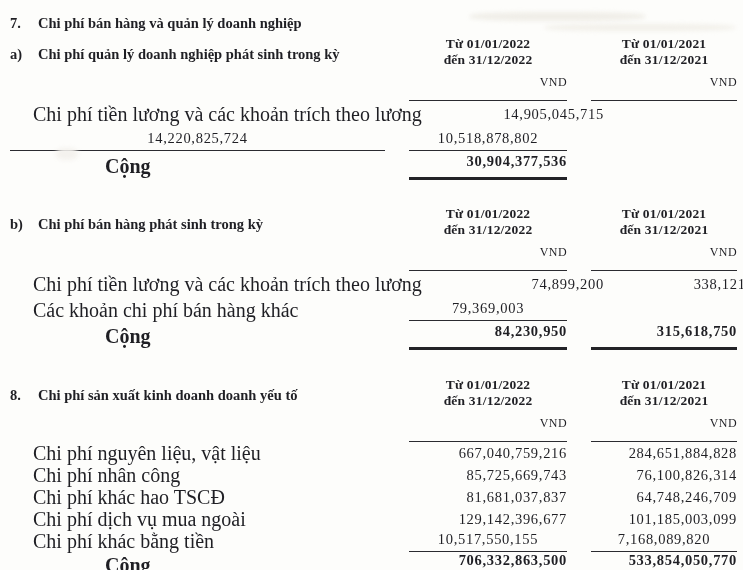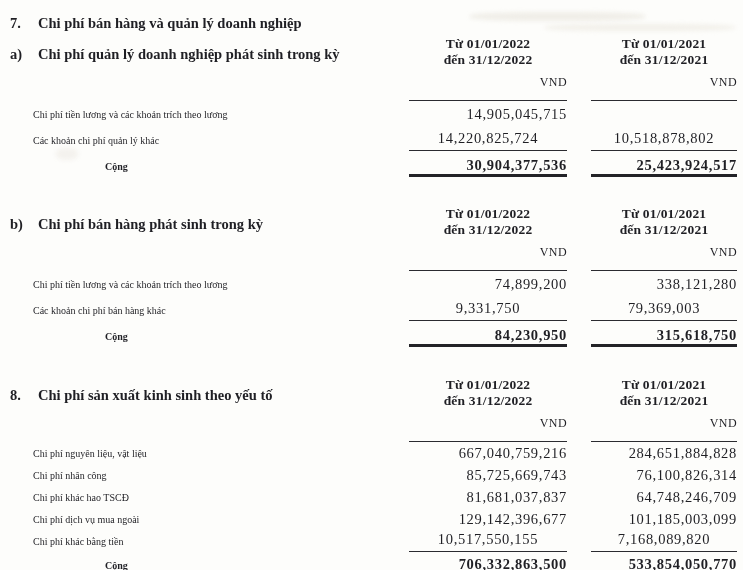--- a/index.html
+++ b/index.html
@@ -37,26 +37,26 @@
     text-align:center;
     border-bottom:1.5px solid #2b2b30;
     padding-bottom:10px;
     align-self:end;
   }
   .period { font-weight:bold; font-size:13.5px; line-height:16px; letter-spacing:0.2px; }
   .unit   { text-align:right; font-size:12px; line-height:15px; margin-top:7px; letter-spacing:0.4px; }
 
   .data-row  { min-height:26px; align-items:center; }
   .tight .data-row { min-height:22px; }
-  .label-cell { font-size:10px; line-height:17px; padding-left:23px; white-space:nowrap; }
+  .label-cell { font-size:20px; line-height:17px; padding-left:23px; white-space:nowrap; }
   .num-cell   { text-align:right; font-size:14.5px; line-height:17px; letter-spacing:0.7px; white-space:nowrap; }
   .rule-after .num-cell { border-bottom:1.5px solid #2b2b30; padding-bottom:3px;text-align:center; }
   .total-row  { min-height:27px; align-items:center; font-weight:bold; }
   .total-row .label-cell { padding-left:95px; }
-  .total-row .num-cell   { border-bottom:3px solid #232327; padding-bottom:0; }
+  .total-row .num-cell   { border-bottom:3px solid #232327; padding-bottom:7px; }
 
   .table-a { margin-top:4px; }
   .table-b { margin-top:26px; }
   .table-8 { margin-top:27px; }
 </style>
 </head>
 <body>
 
 <div class="page">
   <div class="smudge s1"></div>
@@ -83,28 +83,26 @@
         <div class="period">Từ 01/01/2021</div>
         <div class="period">đến 31/12/2021</div>
         <div class="unit">VND</div>
       </div>
     </div>
     <div class="grid data-row">
       <div class="label-cell">Chi phí tiền lương và các khoản trích theo lương</div>
       <div class="num-cell">14,905,045,715</div>
     </div>
     <div class="grid data-row rule-after">
-      <div class="label-cell">Các khoản chi phí quản lý khác</div>
       <div class="num-cell">14,220,825,724</div>
       <div class="num-cell">10,518,878,802</div>
     </div>
     <div class="grid total-row">
       <div class="label-cell">Cộng</div>
       <div class="num-cell">30,904,377,536</div>
-      <div class="num-cell">25,423,924,517</div>
     </div>
   </div>
 
   <div class="table-b">
     <div class="grid">
       <div class="heading-cell">
         <span class="marker">b)</span>
         <span>Chi phí bán hàng phát sinh trong kỳ</span>
       </div>
       <div class="header-cell">
@@ -118,35 +116,34 @@
         <div class="unit">VND</div>
       </div>
     </div>
     <div class="grid data-row">
       <div class="label-cell">Chi phí tiền lương và các khoản trích theo lương</div>
       <div class="num-cell">74,899,200</div>
       <div class="num-cell">338,121,280</div>
     </div>
     <div class="grid data-row rule-after">
       <div class="label-cell">Các khoản chi phí bán hàng khác</div>
-      <div class="num-cell">9,331,750</div>
       <div class="num-cell">79,369,003</div>
     </div>
     <div class="grid total-row">
       <div class="label-cell">Cộng</div>
       <div class="num-cell">84,230,950</div>
       <div class="num-cell">315,618,750</div>
     </div>
   </div>
 
   <div class="table-8 tight">
     <div class="grid">
       <div class="heading-cell">
         <span class="marker">8.</span>
-        <span>Chi phí sản xuất kinh sinh theo yếu tố</span>
+        <span>Chi phí sản xuất kinh doanh doanh yếu tố</span>
       </div>
       <div class="header-cell">
         <div class="period">Từ 01/01/2022</div>
         <div class="period">đến 31/12/2022</div>
         <div class="unit">VND</div>
       </div>
       <div class="header-cell">
         <div class="period">Từ 01/01/2021</div>
         <div class="period">đến 31/12/2021</div>
         <div class="unit">VND</div>

